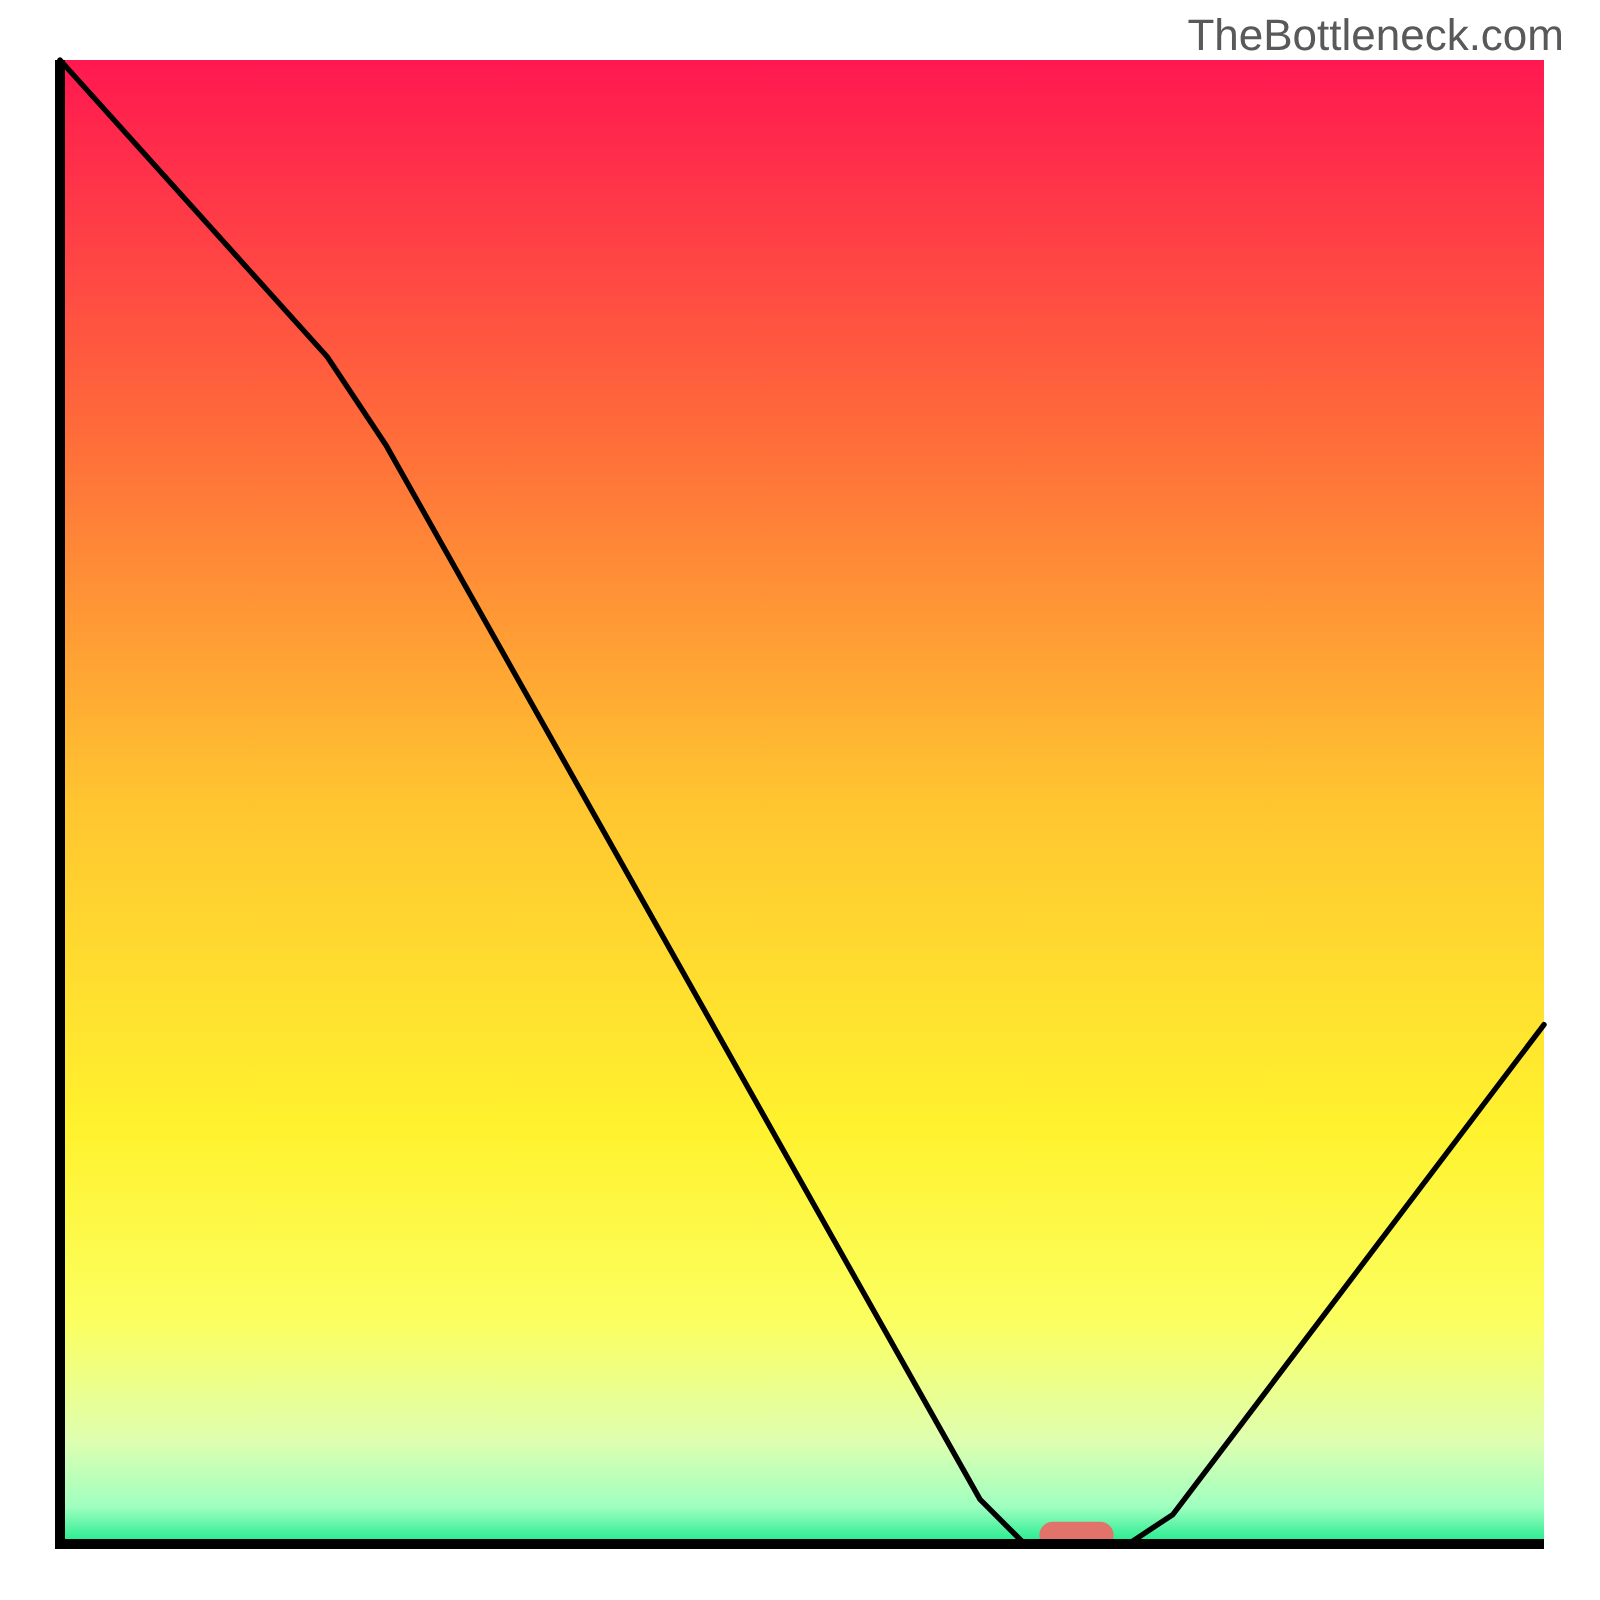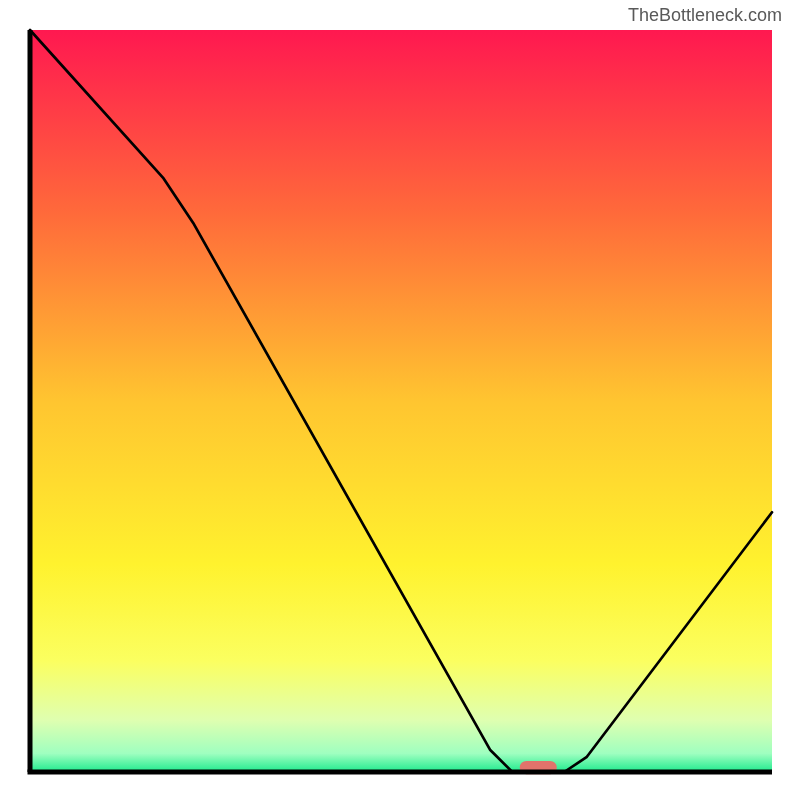--- a/index.html
+++ b/index.html
@@ -13,21 +13,21 @@
   .chart-container {
     position: relative;
     width: 800px;
     height: 800px;
   }
   .watermark {
     position: absolute;
     top: 5px;
     right: 18px;
     font-family: Arial, sans-serif;
-    font-size: 18px;
+    font-size: 22px;
     color: #595959;
     font-weight: 500;
     z-index: 10;
   }
   svg {
     display: block;
   }
 </style>
 </head>
 <body>

